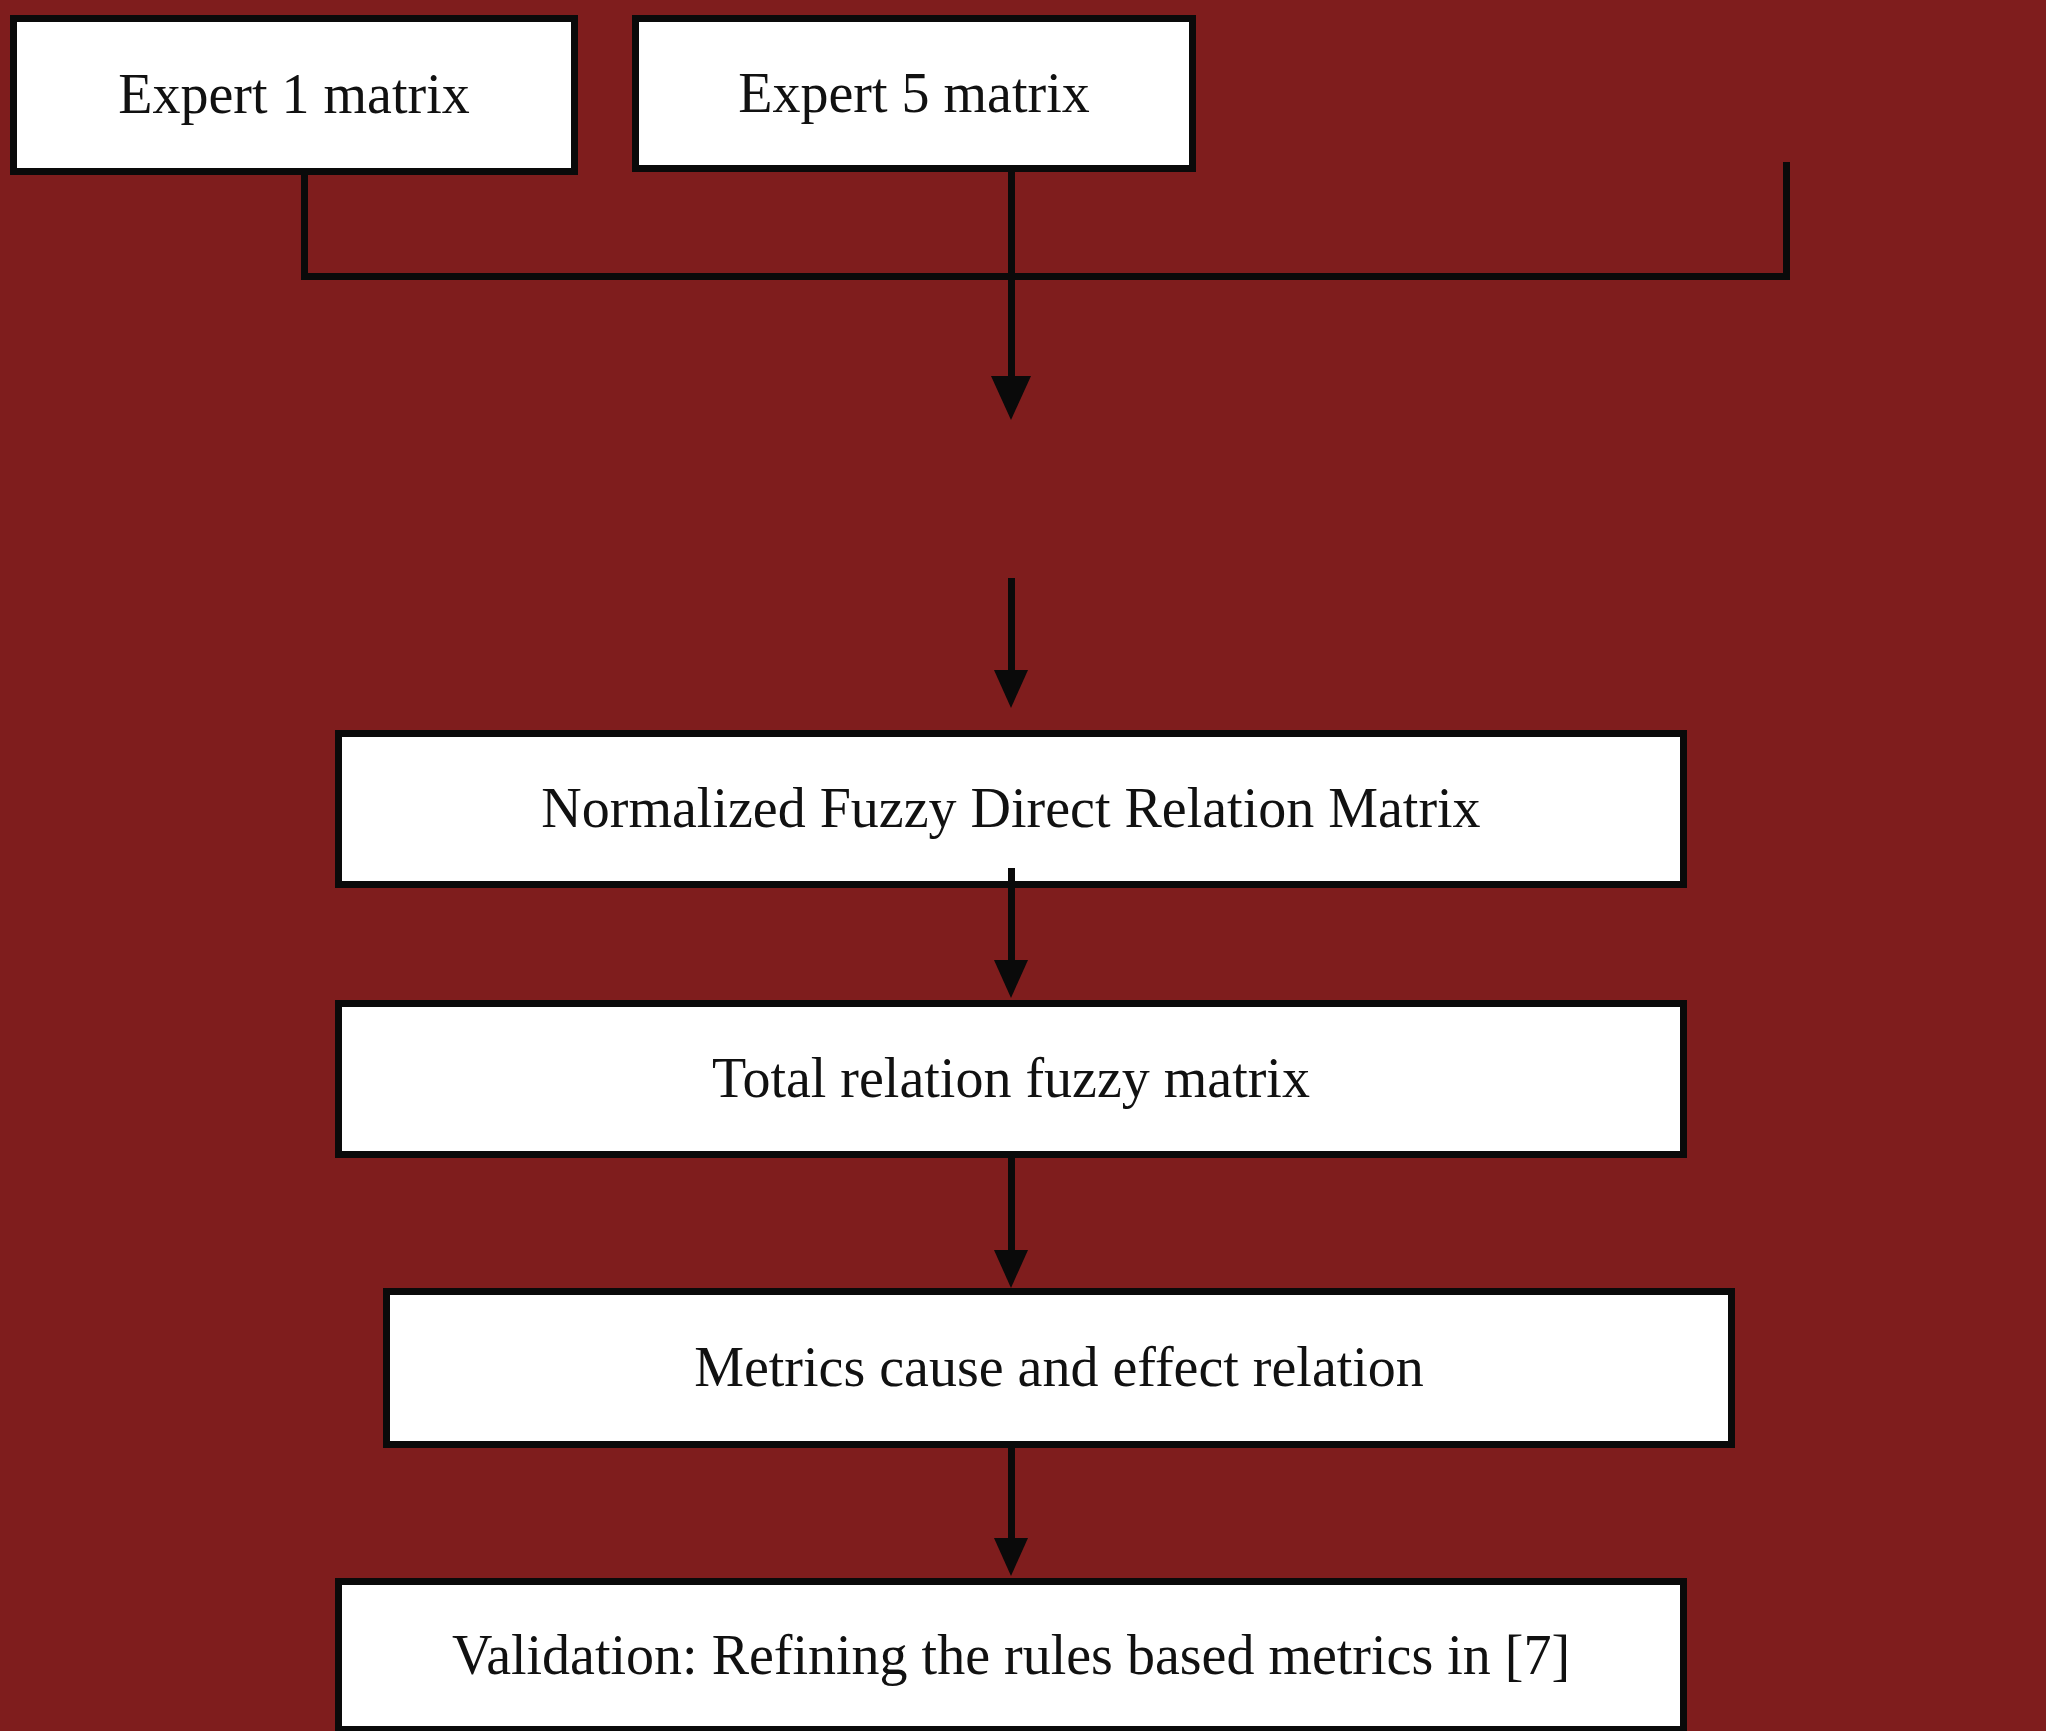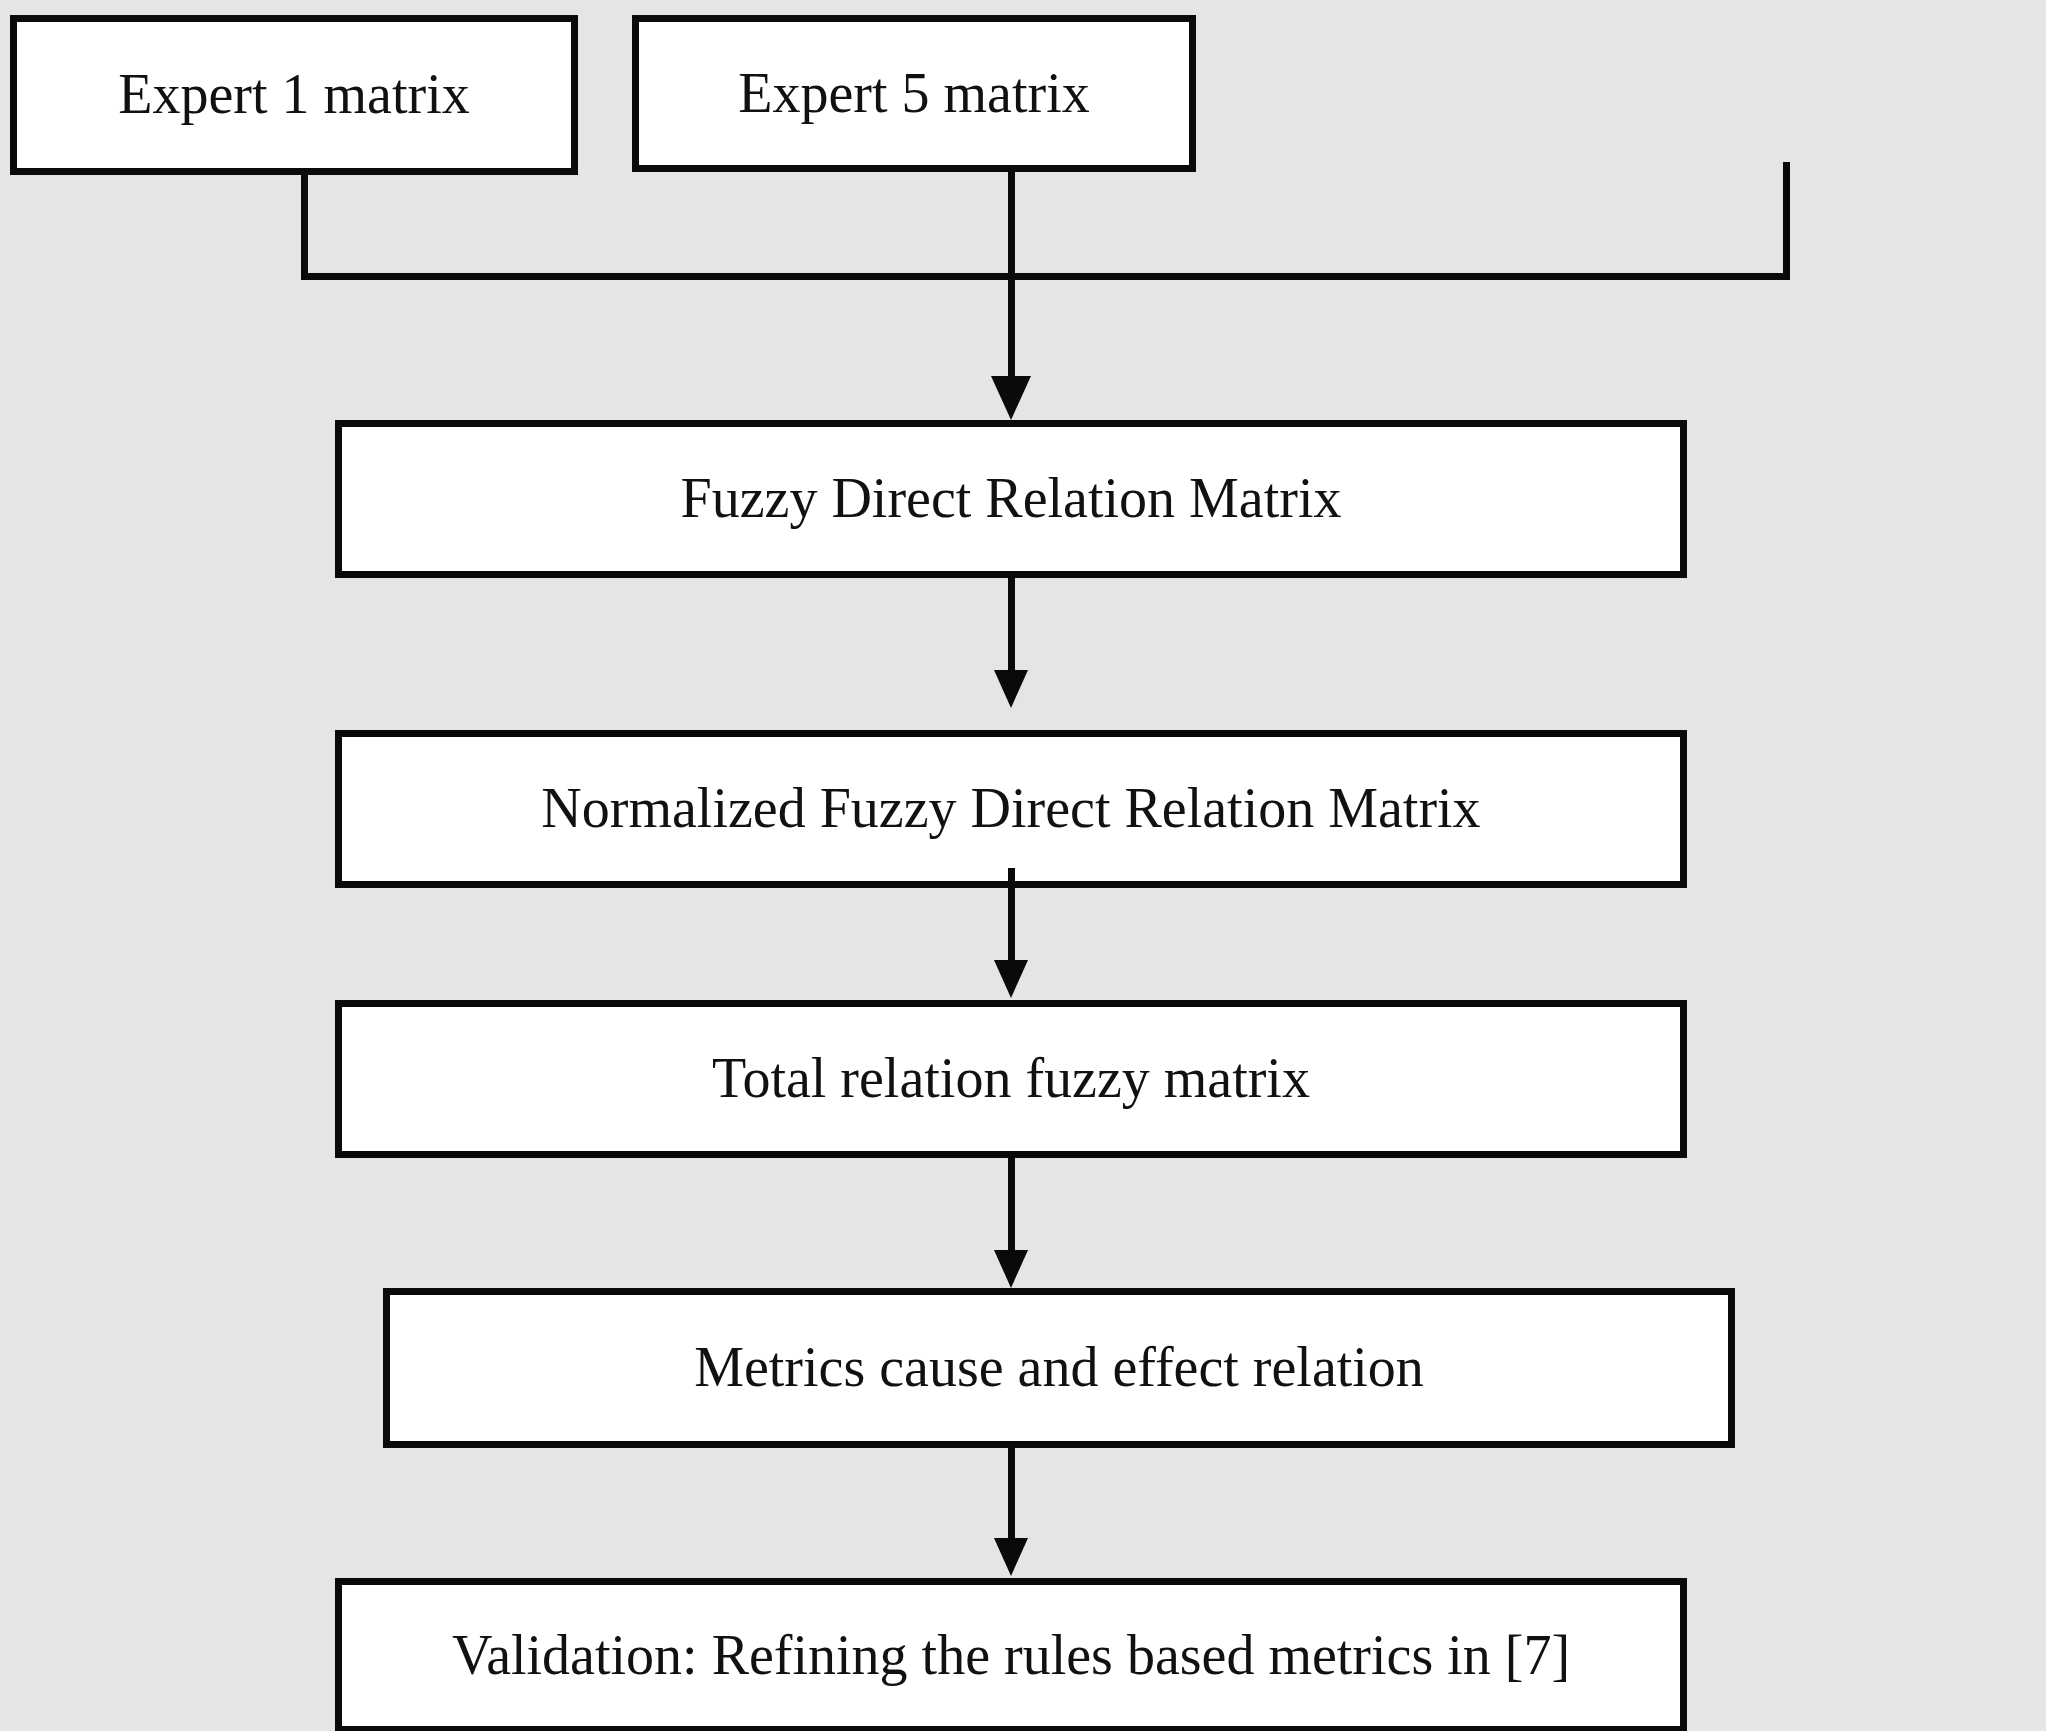--- a/index.html
+++ b/index.html
@@ -5,21 +5,21 @@
 <style>
   html, body {
     margin: 0;
     padding: 0;
     background: #ffffff;
   }
   #canvas {
     position: relative;
     width: 2046px;
     height: 1731px;
-    background: #e5e5e5;
+    background: #7f1d1d;
     overflow: hidden;
     font-family: "Liberation Serif", "DejaVu Serif", serif;
   }
   .node {
     position: absolute;
     box-sizing: border-box;
     background: #ffffff;
     border: 7px solid #0a0a0a;
     display: flex;
     align-items: center;
@@ -79,23 +79,20 @@
 
   <div class="seg-v" style="left:301px; top:172px; height:108px;"></div>
 
   <div class="seg-v" style="left:1783px; top:162px; height:118px;"></div>
 
   <div class="seg-h" style="left:301px; top:273px; width:1489px;"></div>
 
   <div class="seg-v" style="left:1008px; top:168px; height:212px;"></div>
   <div class="arrow-head" style="left:991px; top:376px;"></div>
 
-  <div class="node main-node" style="left:335px; top:420px; width:1352px; height:158px;">
-    <span class="node-label">Fuzzy Direct Relation Matrix</span>
-  </div>
 
   <div class="seg-v" style="left:1008px; top:578px; height:96px;"></div>
   <div class="arrow-head small" style="left:994px; top:670px;"></div>
 
   <div class="node main-node" style="left:335px; top:710px; width:1352px; height:158px;margin-top:20px;">
     <span class="node-label">Normalized Fuzzy Direct Relation Matrix</span>
   </div>
 
   <div class="seg-v" style="left:1008px; top:868px; height:96px;"></div>
   <div class="arrow-head small" style="left:994px; top:960px;"></div>

